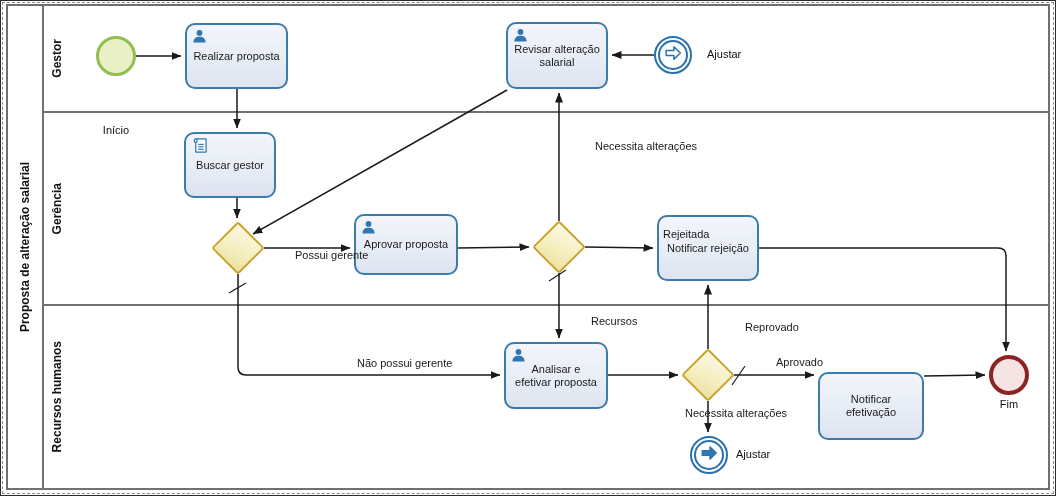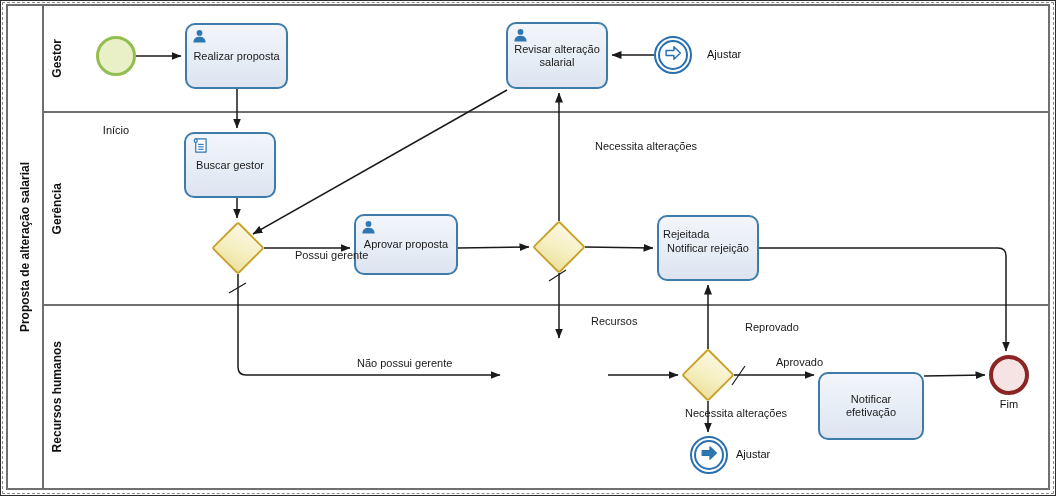--- a/index.html
+++ b/index.html
@@ -172,20 +172,29 @@
           <path d="M1.5 14.5 C1.5 9.5 5 8.3 8 8.3 C11 8.3 14.5 9.5 14.5 14.5 Z" fill="#2f77b3"></path>
         </svg>
     </span>
     <span>Revisar alteração salarial</span>
   </div>
 
   <div class="task" style="left:656px;top:214px;width:102px;height:66px;">
     <span>Notificar rejeição</span>
   </div>
 
+  <div class="task" style="left:503px;top:341px;width:104px;height:67px;">
+    <span class="nicon">
+      <svg viewBox="0 0 16 16" width="15" height="15">
+          <circle cx="8" cy="4.2" r="3.1" fill="#2f77b3"></circle>
+          <path d="M1.5 14.5 C1.5 9.5 5 8.3 8 8.3 C11 8.3 14.5 9.5 14.5 14.5 Z" fill="#2f77b3"></path>
+        </svg>
+    </span>
+    <span>Analisar e efetivar proposta</span>
+  </div>
 
   <div class="task" style="left:817px;top:341px;width:106px;height:68px;margin-top:30px;">
     <span>Notificar efetivação</span>
   </div>
 
   <div class="gw" style="left:218px;top:228px;"></div>
   <div class="gw" style="left:539px;top:227px;"></div>
   <div class="gw" style="left:688px;top:355px;"></div>
 
   <div class="elabel" style="left:266px;top:248px;">Possui gerente</div>

